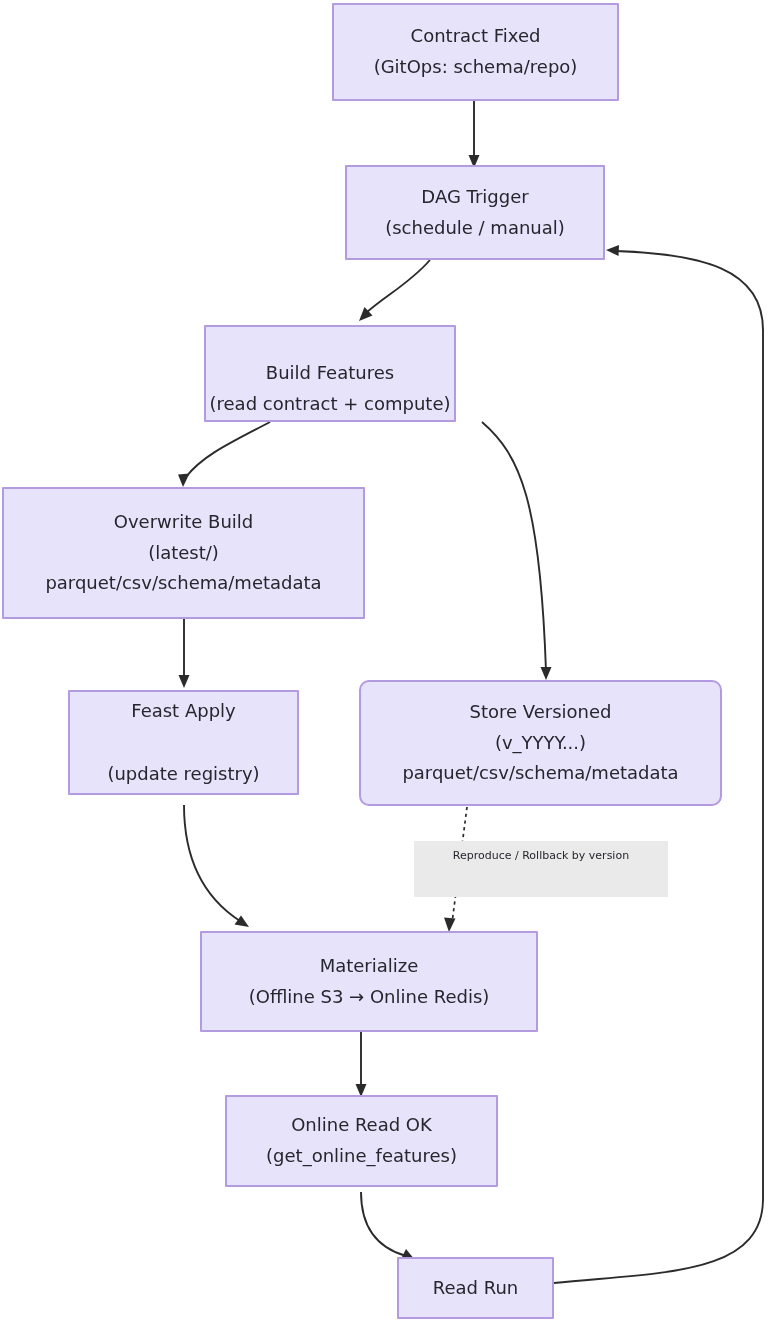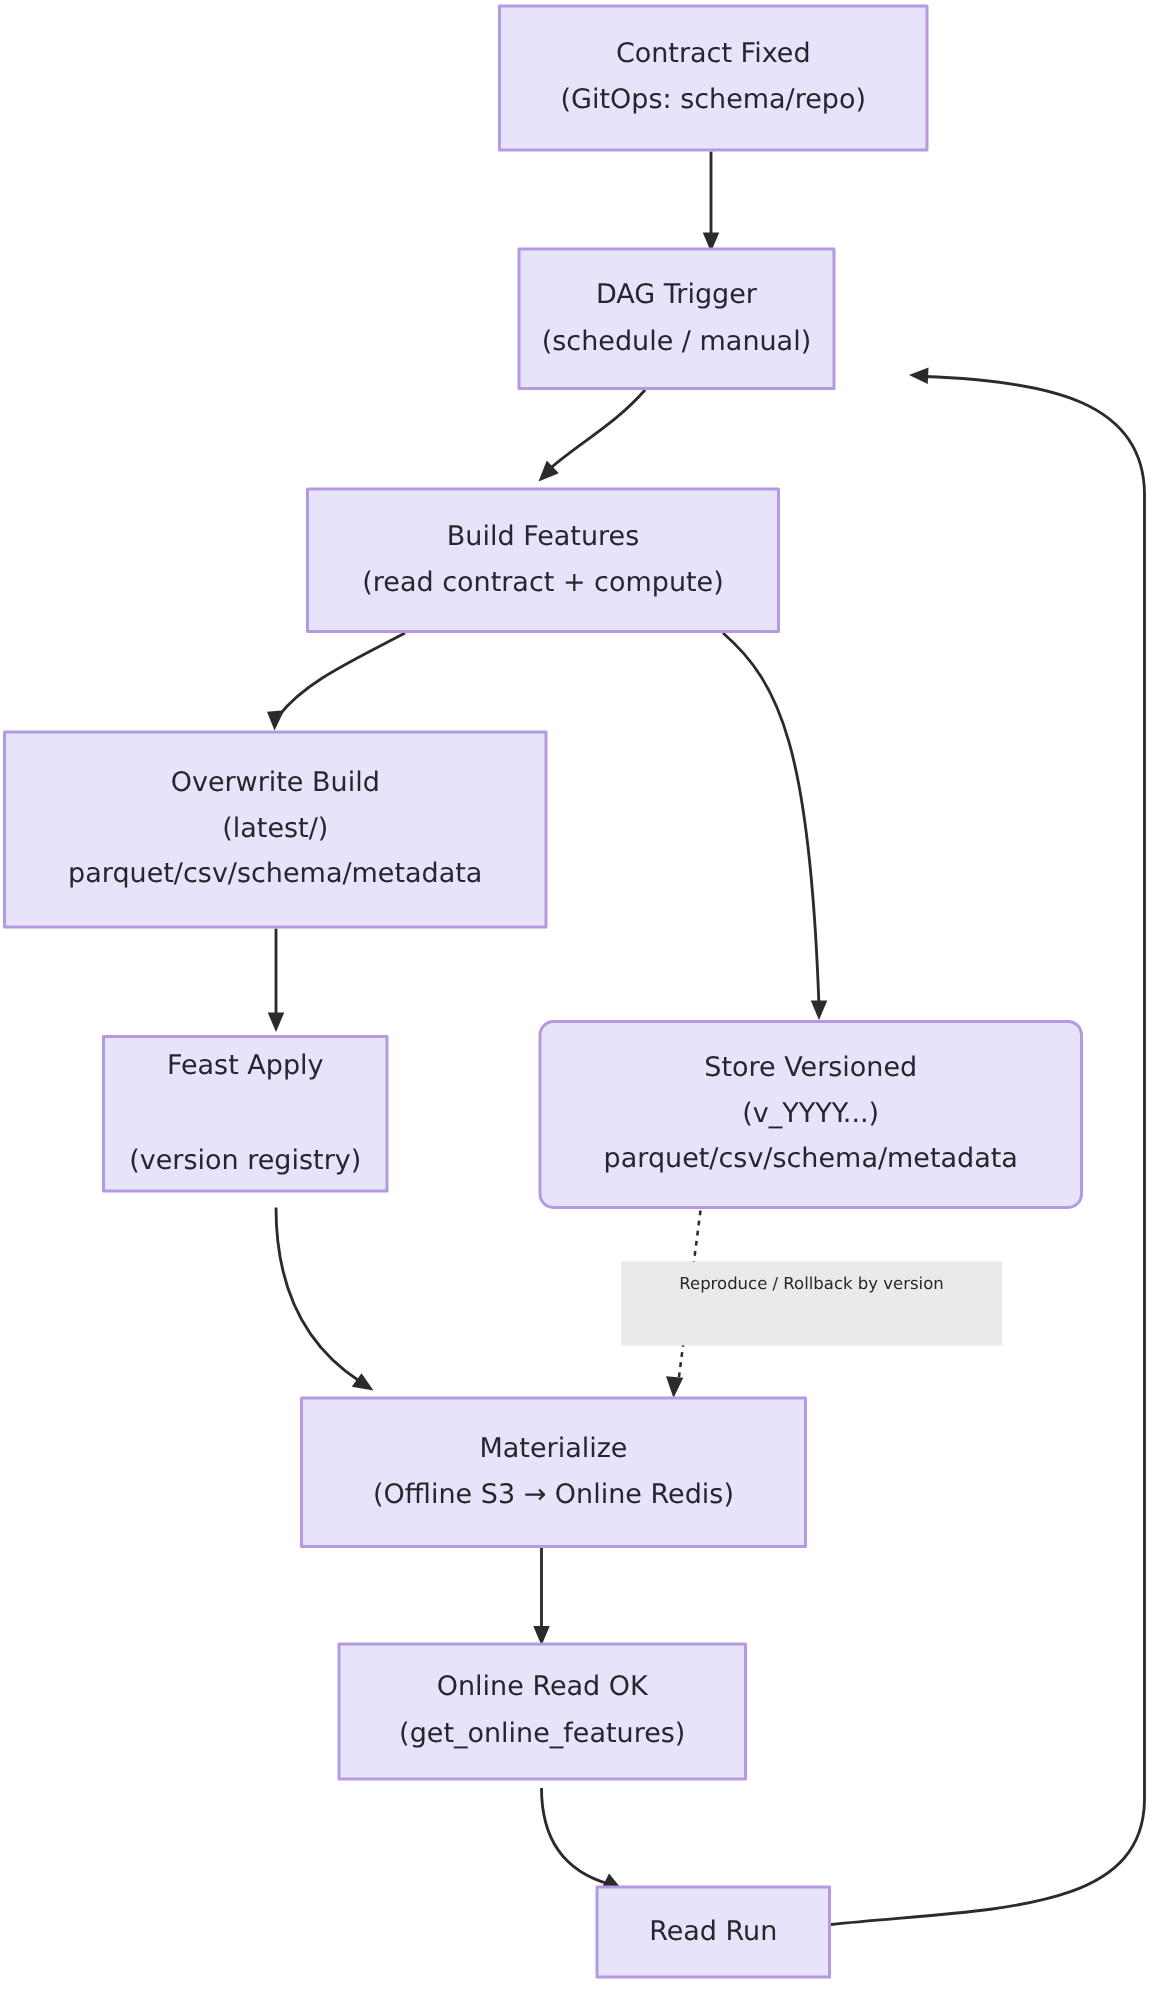--- a/index.html
+++ b/index.html
@@ -125,45 +125,45 @@
       <path class="edge-path" d="M 554 1283 C 660 1272, 762 1276, 763 1200 L 763 330 C 763 268, 700 254, 616 251"></path>
       <polygon class="arrow-head" points="606,250 619,245 618.5,256"></polygon>
     </g>
   </svg>
 
   <div class="node" style="left:332px; top:3px; width:287px; height:98px;">
     <span class="line">Contract Fixed</span>
     <span class="line">(GitOps: schema/repo)</span>
   </div>
 
-  <div class="node" style="left:345px; top:165px; width:212px; height:95px;">
+  <div class="node" style="left:345px; top:165px; width:260px; height:95px;">
     <span class="line">DAG Trigger</span>
     <span class="line">(schedule / manual)</span>
   </div>
 
-  <div class="node" style="left:204px; top:325px; width:316px; height:97px;">
+  <div class="node" style="left:204px; top:325px; width:252px; height:97px;justify-content:flex-end;">
     <span class="line">Build Features</span>
     <span class="line">(read contract + compute)</span>
   </div>
 
   <div class="node" style="left:2px; top:487px; width:363px; height:132px;">
     <span class="line">Overwrite Build</span>
     <span class="line">(latest/)</span>
     <span class="line">parquet/csv/schema/metadata</span>
   </div>
 
   <div class="node" style="left:359px; top:680px; width:363px; height:126px;border-radius:10px;">
     <span class="line">Store Versioned</span>
     <span class="line">(v_YYYY...)</span>
     <span class="line">parquet/csv/schema/metadata</span>
   </div>
 
-  <div class="node" style="left:68px; top:690px; width:191px; height:105px;gap:32px;">
+  <div class="node" style="left:68px; top:690px; width:231px; height:105px;gap:32px;">
     <span class="line">Feast Apply</span>
-    <span class="line">(version registry)</span>
+    <span class="line">(update registry)</span>
   </div>
 
   <div class="edge-label" style="left:414px; top:841px; width:254px; height:56px;">
     <span>Reproduce / Rollback by version</span>
   </div>
 
   <div class="node" style="left:200px; top:931px; width:338px; height:101px;">
     <span class="line">Materialize</span>
     <span class="line">(Offline S3 → Online Redis)</span>
   </div>

